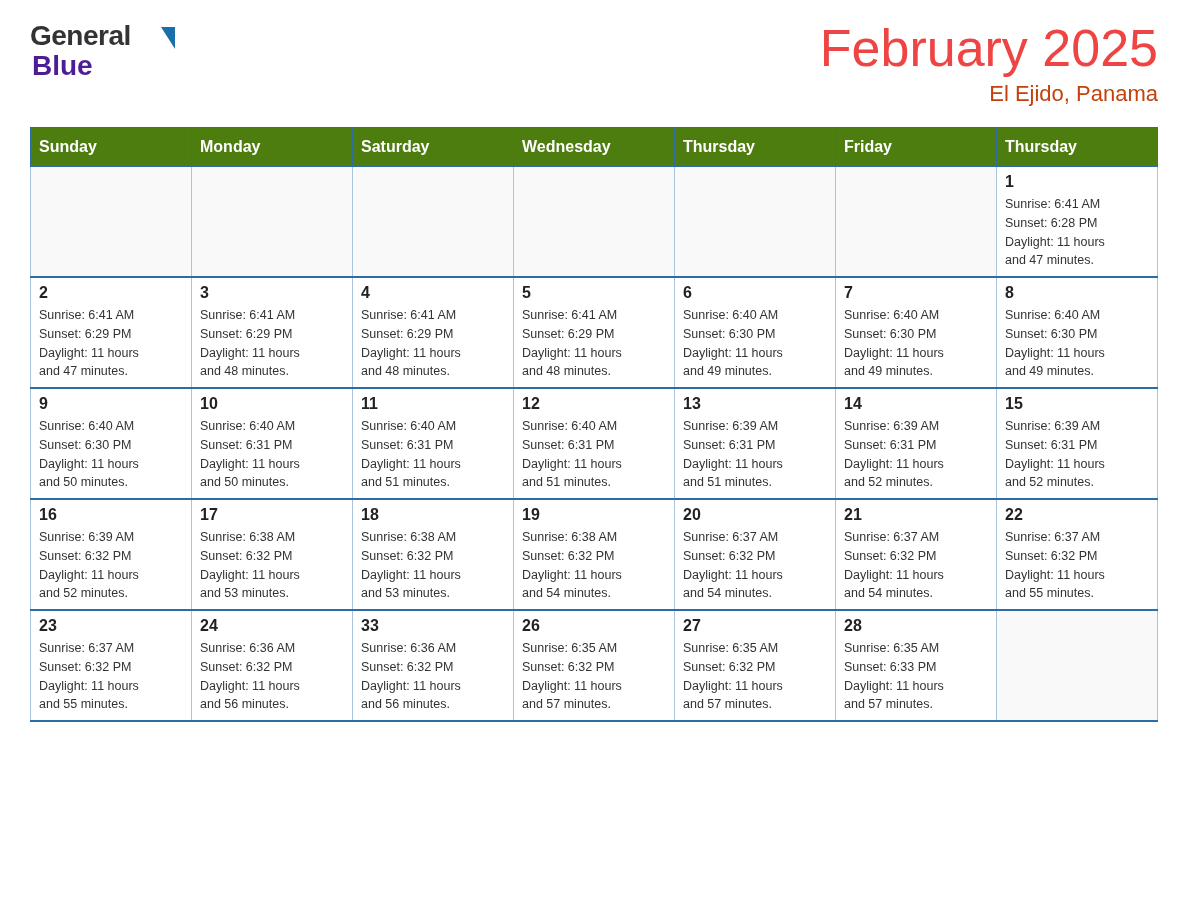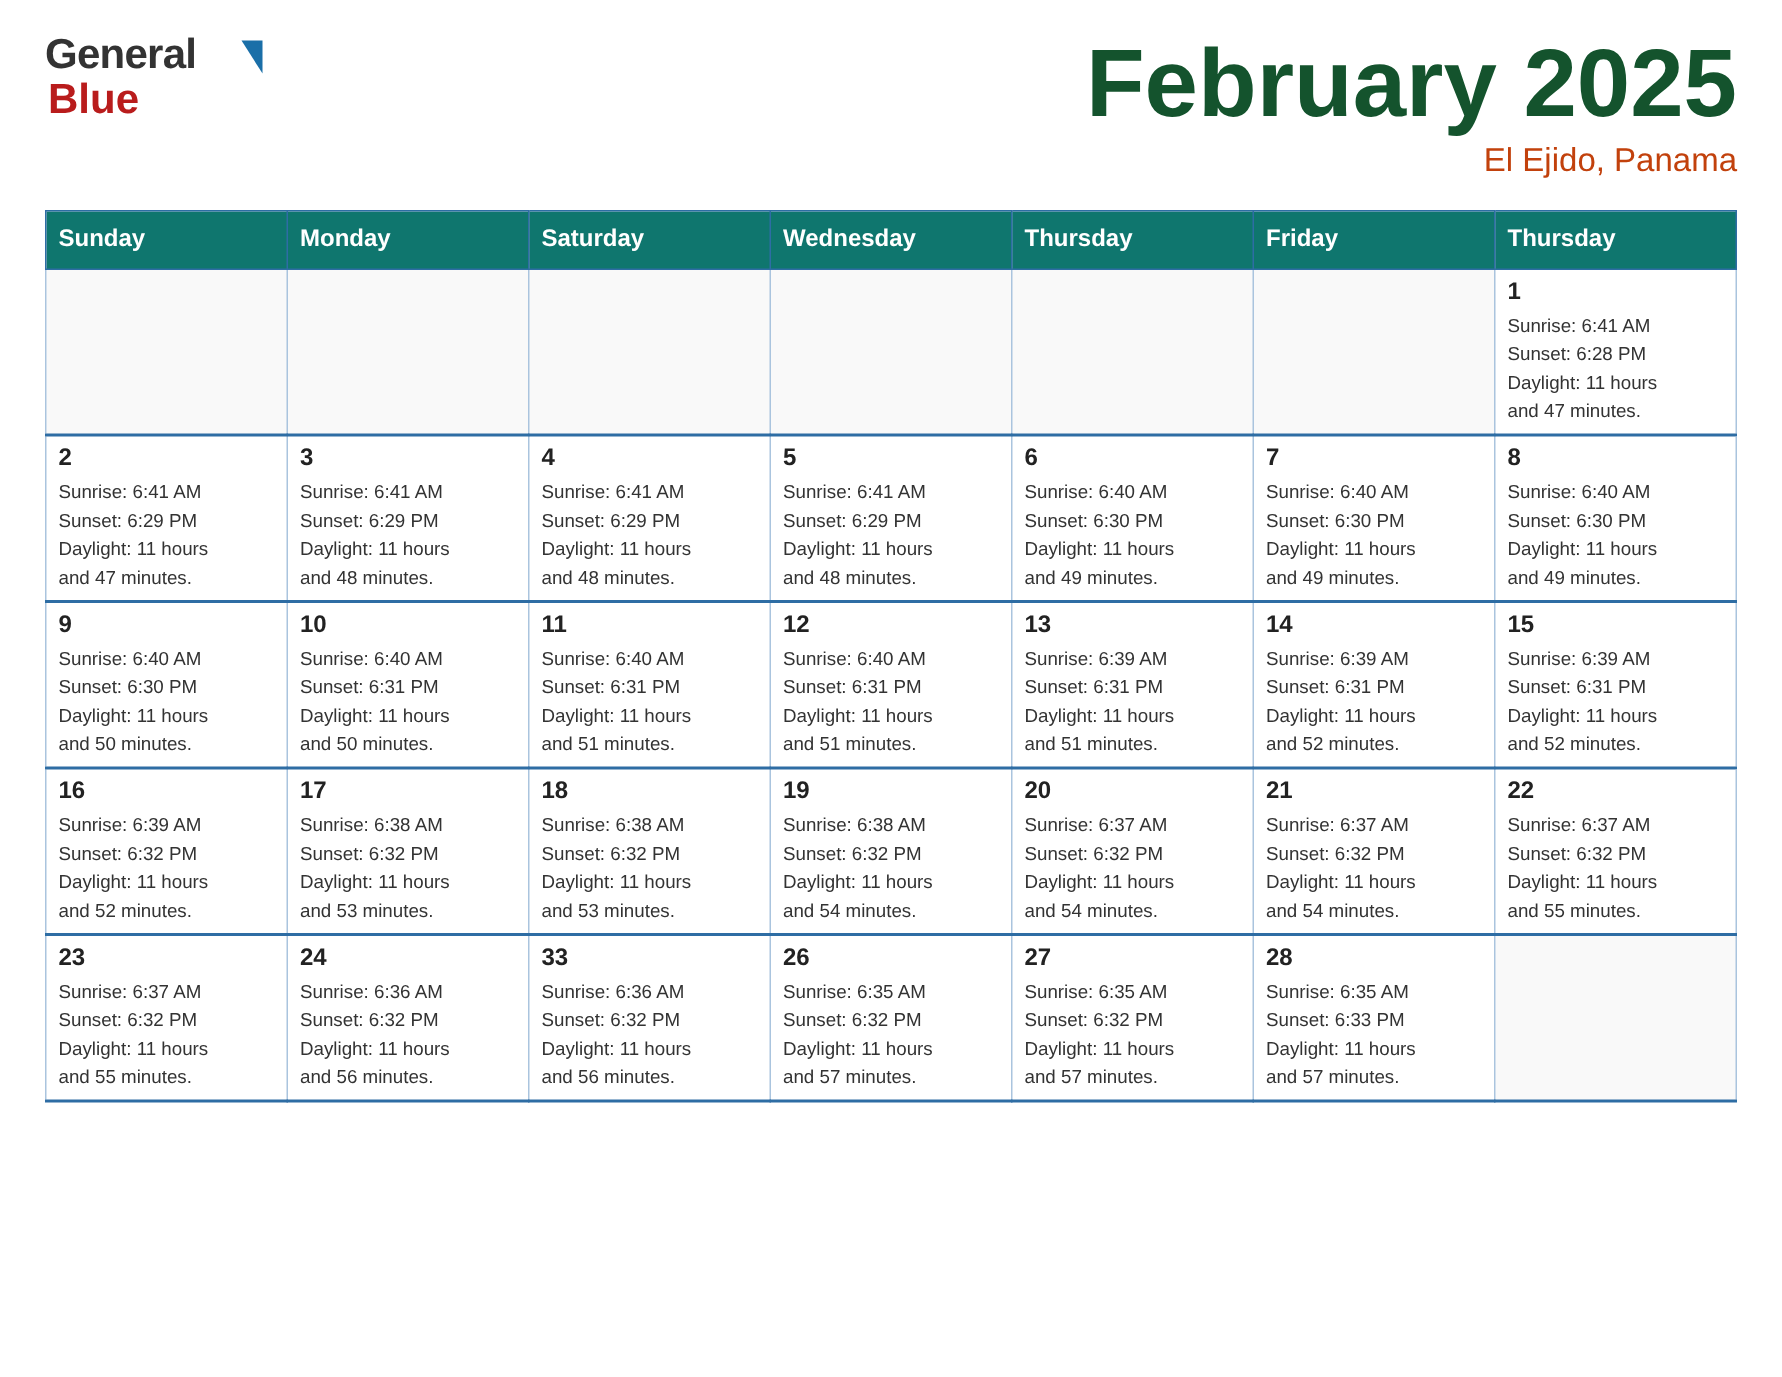--- a/index.html
+++ b/index.html
@@ -37,44 +37,44 @@
       height: 0;
       border-left: 14px solid transparent;
       border-right: 0px solid transparent;
       border-top: 22px solid #1a6fa8;
       margin-left: 2px;
       margin-top: 4px;
     }
     .logo-blue {
       font-size: 28px;
       font-weight: bold;
-      color: #b91c1c;
+      color: #4c1d95;
       margin-top: -2px;
       padding-left: 2px;
     }
     .title-block {
       text-align: right;
     }
     .month-title {
-      font-size: 64px;
-      font-weight: bold;
-      color: #14532d;
+      font-size: 52px;
+      font-weight: normal;
+      color: #ef4444;
       line-height: 1.1;
     }
     .location {
       font-size: 22px;
       color: #c2410c;
       margin-top: 4px;
     }
     table {
       width: 100%;
       border-collapse: collapse;
     }
     thead tr th {
-      background-color: #0f766e;
+      background-color: #4d7c0f;
       color: #fff;
       font-size: 16px;
       font-weight: bold;
       padding: 10px 8px;
       text-align: left;
       border: 1px solid #2e6da4;
     }
     tbody tr td {
       vertical-align: top;
       border: 1px solid #aac4de;

